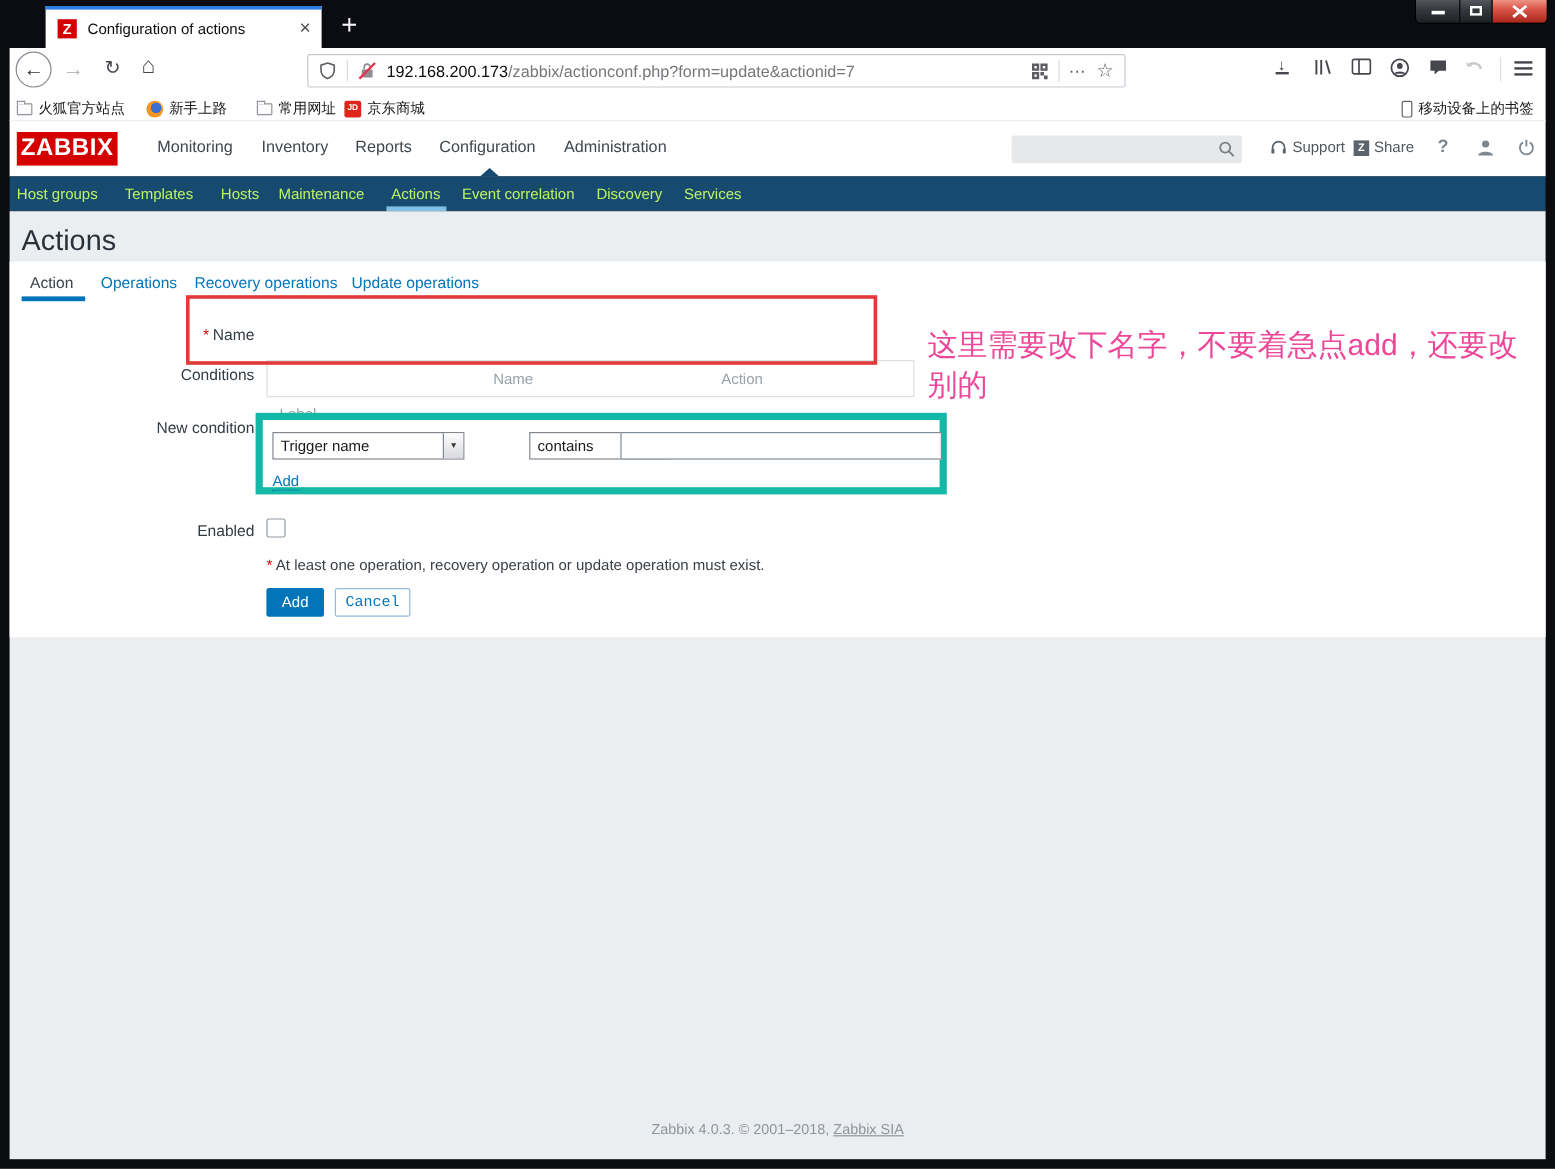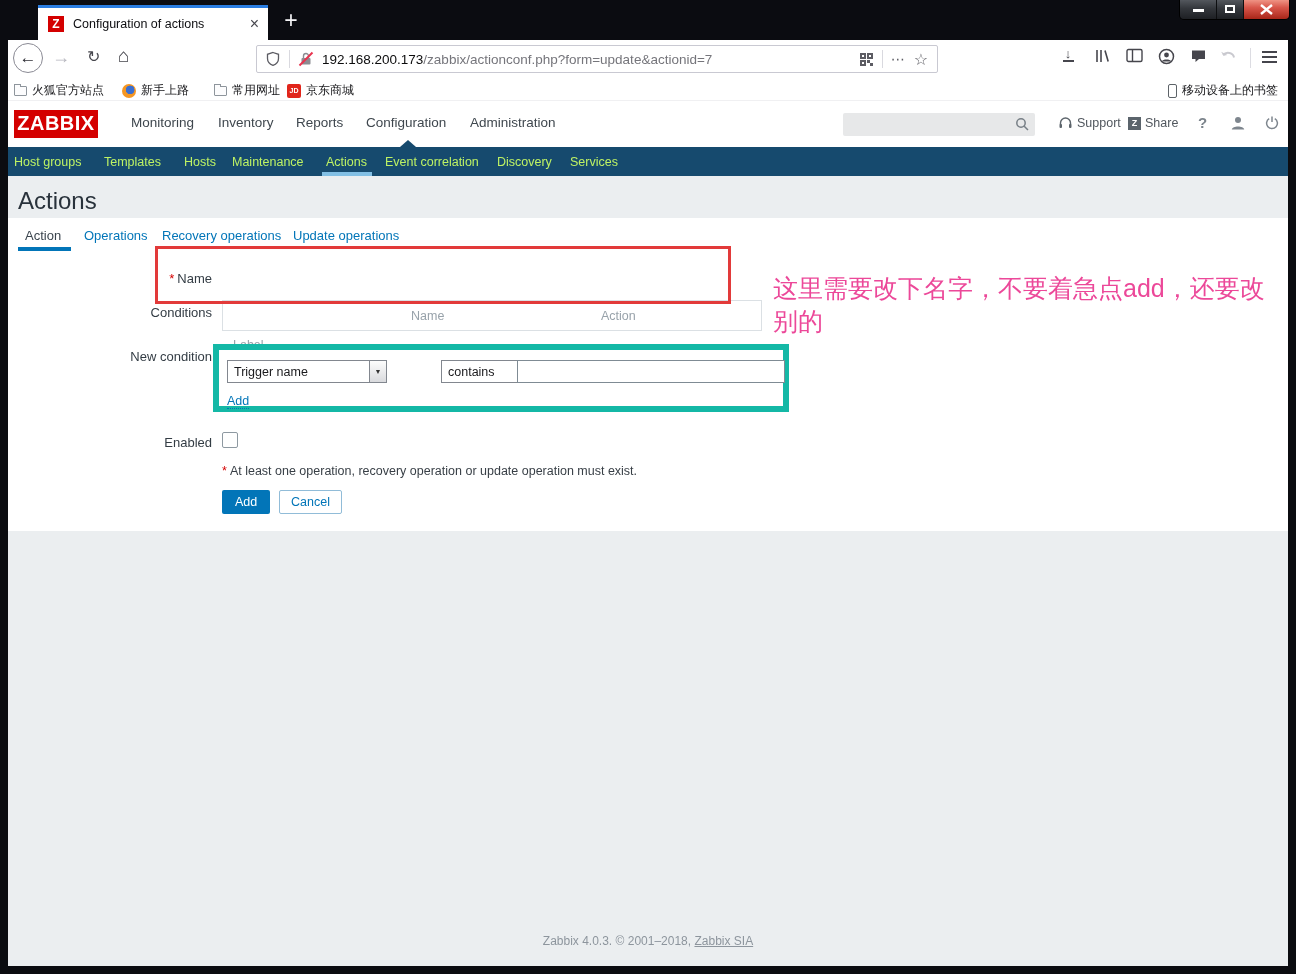--- a/index.html
+++ b/index.html
@@ -124,21 +124,21 @@
               padding:0 6px; font-size:13px; font-family:"Liberation Sans", sans-serif; }
   .add-link { position:absolute; left:8px; top:44px; font-size:12.5px; color:#0275b8;
               border-bottom:1px dotted #0275b8; }
   .checkbox { position:absolute; left:214px; top:214px; width:16px; height:16px;
               border:1px solid #8e99a1; border-radius:2px; background:#fff; }
   .note { position:absolute; left:214px; top:246px; font-size:12.5px; color:#383f46; }
   .btn-add { position:absolute; left:214px; top:272px; width:48px; height:24px; background:#0275b8;
              color:#fff; font-size:12.5px; border:none; border-radius:2px; font-family:"Liberation Sans", sans-serif; }
   .btn-cancel { position:absolute; left:271px; top:272px; width:63px; height:24px; background:#fff;
                 color:#0275b8; font-size:12.5px; border:1px solid #91bcd8; border-radius:2px;
-                font-family:Liberation Sans, sans-serif; }
+                font-family:Liberation Mono, monospace; }
   .annotation { position:absolute; left:765px; top:54px; width:516px; font-size:25px; line-height:33px;
                 color:#ec4899; }
   .footer { position:absolute; left:0; top:758px; width:1280px; text-align:center; font-size:12px; color:#8d959d; }
   .footer a { color:#8d959d; text-decoration:underline; }
 </style>
 </head>
 <body>
 
 <div class="abs titlebar">
   <div class="abs tab">

